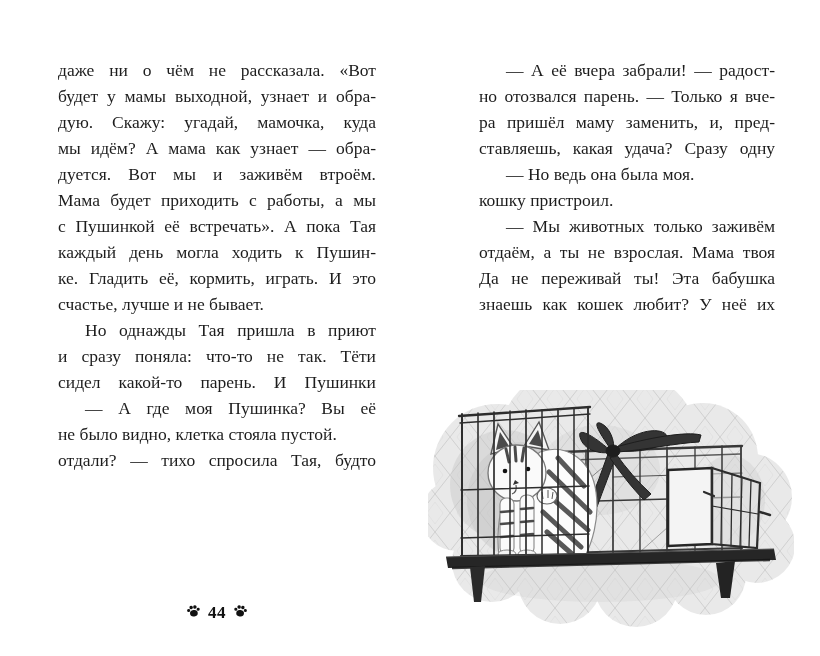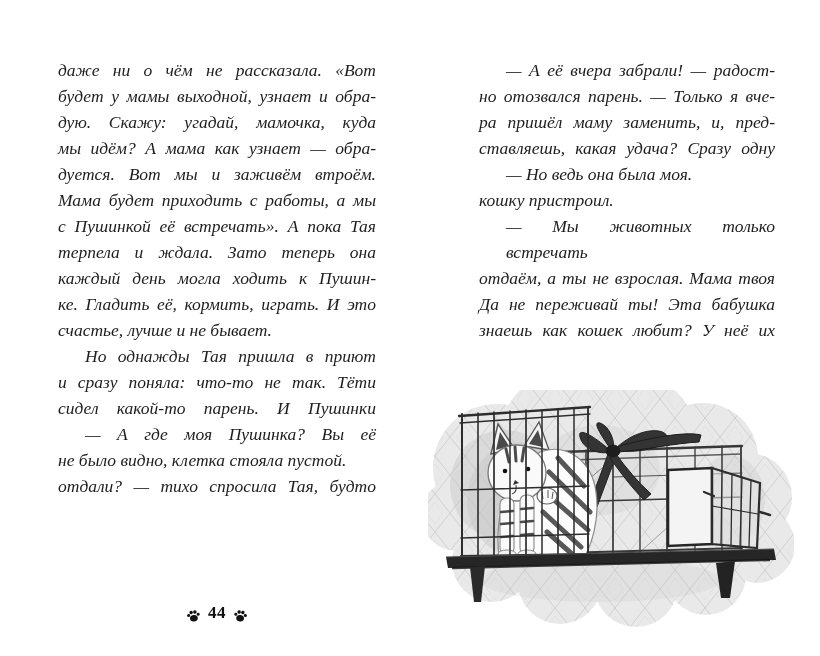--- a/index.html
+++ b/index.html
@@ -7,63 +7,62 @@
     width:820px; height:656px; position:relative; overflow:hidden;
     background:#ffffff;
     font-family:"Liberation Serif", serif;
   }
   .column {
     position:absolute; top:57px; color:#1d1d1d;
     font-size:17.5px; line-height:26px;
   }
   #col-left  { left:58px;  width:318px; }
   #col-right { left:479px; width:296px; }
-  .line { text-align:justify; text-align-last:justify;font-style:italic; }
+  .line { text-align:justify; text-align-last:justify; }
   .line.end { text-align-last:left; }
   .line.indent { padding-left:27px; }
   .footer {
     position:absolute; left:58px; top:603px; width:318px;
-    display:flex; align-items:flex-end; justify-content:center; gap:7px;
+    display:flex; align-items:flex-start; justify-content:center; gap:7px;
   }
   .page-num {
     font-size:17px; font-weight:bold; color:#111; letter-spacing:0.5px;
   }
   .paw { width:15px; height:15px; display:block; }
   #illustration { position:absolute; left:428px; top:390px; width:366px; height:266px; }
 </style>
 </head>
 <body>
 
 <div class="column" id="col-left">
     <div class="line">даже ни о чём не рассказала. «Вот</div>
     <div class="line">будет у мамы выходной, узнает и обра-</div>
     <div class="line">дую. Скажу: угадай, мамочка, куда</div>
     <div class="line">мы идём? А мама как узнает — обра-</div>
     <div class="line">дуется. Вот мы и заживём втроём.</div>
     <div class="line">Мама будет приходить с работы, а мы</div>
     <div class="line">с Пушинкой её встречать». А пока Тая</div>
-    <div class="line">терпела и ждала. Зато теперь она</div>
     <div class="line">каждый день могла ходить к Пушин-</div>
     <div class="line">ке. Гладить её, кормить, играть. И это</div>
     <div class="line end">счастье, лучше и не бывает.</div>
     <div class="line indent">Но однажды Тая пришла в приют</div>
     <div class="line">и сразу поняла: что-то не так. Тёти</div>
     <div class="line">сидел какой-то парень. И Пушинки</div>
     <div class="line indent">— А где моя Пушинка? Вы её</div>
     <div class="line end">не было видно, клетка стояла пустой.</div>
     <div class="line">отдали? — тихо спросила Тая, будто</div>
   </div>
 <div class="column" id="col-right">
     <div class="line indent">— А её вчера забрали! — радост-</div>
     <div class="line">но отозвался парень. — Только я вче-</div>
     <div class="line">ра пришёл маму заменить, и, пред-</div>
     <div class="line">ставляешь, какая удача? Сразу одну</div>
     <div class="line indent end">— Но ведь она была моя.</div>
     <div class="line end">кошку пристроил.</div>
-    <div class="line indent">— Мы животных только встречать</div>
+    <div class="line indent">— Мы животных только заживём</div>
     <div class="line">отдаём, а ты не взрослая. Мама твоя</div>
     <div class="line">Да не переживай ты! Эта бабушка</div>
     <div class="line">знаешь как кошек любит? У неё их</div>
   </div>
 
 <div class="footer">
   <svg class="paw" viewBox="0 0 24 24">
     <g fill="#111" transform="rotate(-8 12 12)">
       <ellipse cx="12" cy="16.5" rx="6.2" ry="5.2"></ellipse>
       <circle cx="4.3" cy="11" r="2.5"></circle>

